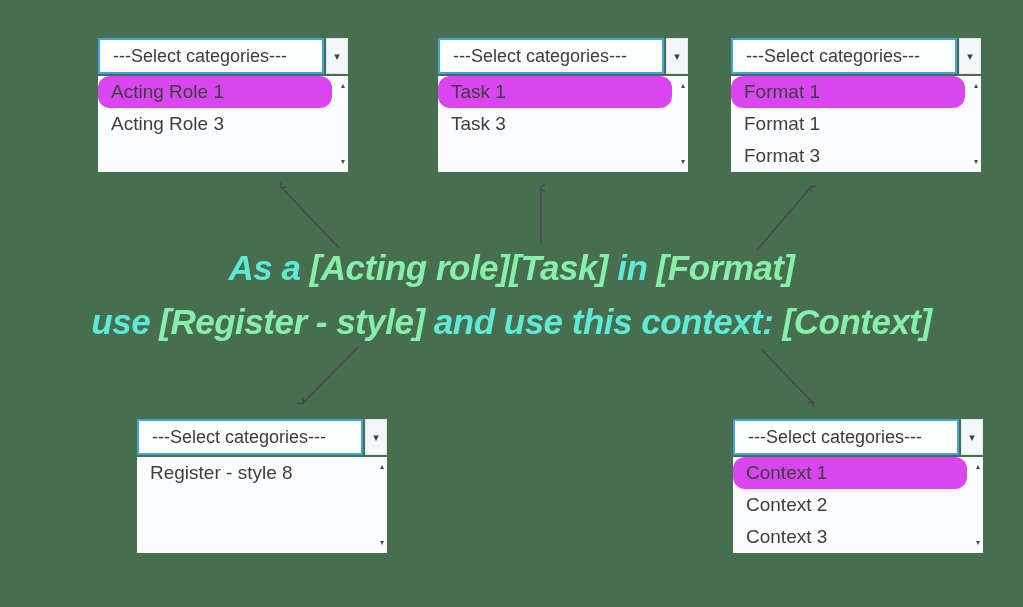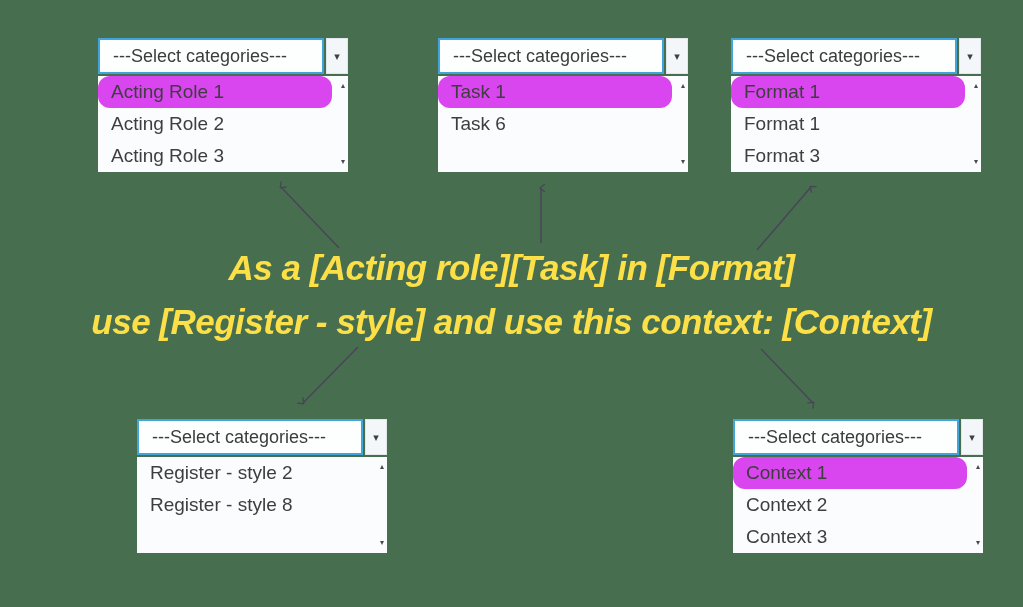--- a/index.html
+++ b/index.html
@@ -67,22 +67,22 @@
     position:absolute;
     left:0; right:0; top:241px;
     text-align:center;
     font-style:italic;
     font-weight:700;
     font-size:35px;
     line-height:54px;
     letter-spacing:-0.5px;
   }
   .seg { white-space:pre; }
-  .seg-dark { color:#fde047; }
-  .seg-blue { color:#fde047; }
+  .seg-dark { color:#5eead4; }
+  .seg-blue { color:#86efac; }
 
   
   .connectors {
     position:absolute; inset:0;
     pointer-events:none;
   }
 </style>
 </head>
 <body>
 
@@ -92,39 +92,38 @@
     <div class="combo">
       <div class="combo-field">
         <span>---Select categories---</span>
       </div>
       <div class="combo-btn">
         <span>▾</span>
       </div>
     </div>
     <div class="list">
       <div class="opt hl">Acting Role 1</div>
-      <div class="opt">Acting Role 2</div>
       <div class="opt">Acting Role 3</div>
       <div class="scroll-up">▴</div>
       <div class="scroll-down">▾</div>
     </div>
   </div>
 
   <div class="dd dd-task">
     <div class="combo">
       <div class="combo-field">
         <span>---Select categories---</span>
       </div>
       <div class="combo-btn">
         <span>▾</span>
       </div>
     </div>
     <div class="list">
       <div class="opt hl">Task 1</div>
-      <div class="opt">Task 6</div>
+      <div class="opt">Task 3</div>
       <div class="scroll-up">▴</div>
       <div class="scroll-down">▾</div>
     </div>
   </div>
 
   <div class="dd dd-format">
     <div class="combo">
       <div class="combo-field">
         <span>---Select categories---</span>
       </div>
@@ -144,21 +143,20 @@
   <div class="dd dd-register">
     <div class="combo">
       <div class="combo-field">
         <span>---Select categories---</span>
       </div>
       <div class="combo-btn">
         <span>▾</span>
       </div>
     </div>
     <div class="list">
-      <div class="opt">Register - style 2</div>
       <div class="opt">Register - style 8</div>
       <div class="scroll-up">▴</div>
       <div class="scroll-down">▾</div>
     </div>
   </div>
 
   <div class="dd dd-context">
     <div class="combo">
       <div class="combo-field">
         <span>---Select categories---</span>

